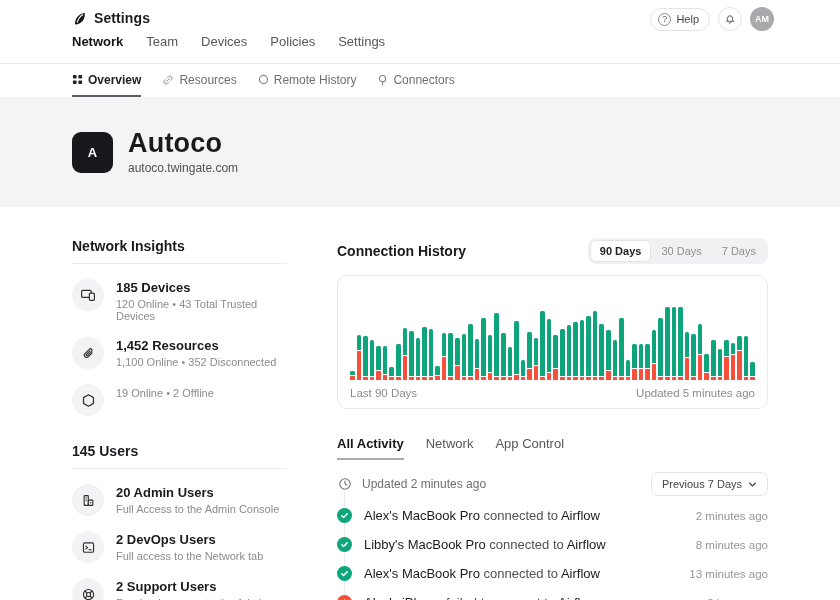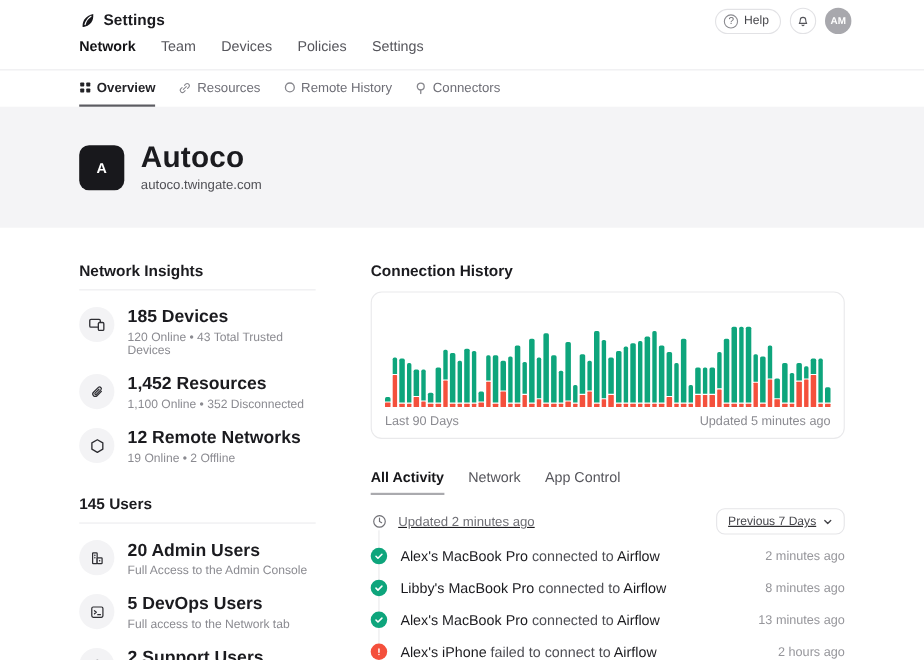--- a/index.html
+++ b/index.html
@@ -44,21 +44,21 @@
 
   
   .content { display:flex; gap:50px; padding:0 72px; margin-top:31px; }
   .left-col { width:215px; flex:none; }
   .right-col { flex:1; min-width:0; }
 
   .section-title { font-size:14px; font-weight:700; padding-bottom:9px; border-bottom:1px solid #ececee; }
   .stat-item { display:flex; gap:12px; align-items:flex-start; margin-top:15px; }
   .icon-circle { width:32px; height:32px; border-radius:50%; background:#f3f3f5; flex:none;
     display:flex; align-items:center; justify-content:center; color:#2e2e33; }
-  .stat-title { font-size:16px; font-weight:700; padding-top:1px; }
+  .stat-title { font-size:13px; font-weight:700; padding-top:1px; }
   .stat-sub { font-size:11px; color:#8b8b91; margin-top:3px; }
   .users-section { margin-top:27px; }
 
   
   .history-head { display:flex; justify-content:space-between; align-items:center; }
   .history-title { font-size:14px; font-weight:700; }
   .seg-control { background:#f1f1f3; border-radius:8px; padding:2px; display:flex; font-size:11px; color:#8e8e93; }
   .seg { padding:4px 9px; border-radius:6px; border:1px solid transparent; cursor:pointer; white-space:nowrap; }
   .seg.active { background:#fff; border-color:#e4e4e7; color:#232327; font-weight:700; }
 
@@ -67,21 +67,21 @@
   .bar { flex:1; height:100%; display:flex; flex-direction:column; justify-content:flex-end; gap:1px; cursor:pointer; }
   .bar .g { border-radius:1.5px 1.5px 0 0; }
   .bar .r { border-radius:0.5px; }
   .chart-foot { display:flex; justify-content:space-between; font-size:11.5px; color:#8b8b91; margin-top:7px; }
 
   
   .activity-tabs { display:flex; gap:22px; margin-top:27px; font-size:13px; color:#56565c; }
   .atab { padding-bottom:7px; border-bottom:2px solid transparent; cursor:pointer; }
   .atab.active { color:#17171a; font-weight:700; border-bottom-color:#aaaaae;text-align:center; }
 
-  .updated-row { display:flex; justify-content:space-between; margin-top:12px;text-decoration:underline; }
+  .updated-row { display:flex; justify-content:space-between; margin-top:12px; }
   .updated-left { display:flex; align-items:center; gap:10px; font-size:12px; color:#6f6f75; }
   .clock-wrap { width:15px; height:15px; color:#6f6f75; display:flex; align-items:center; justify-content:center; background:#fff; z-index:1; }
   .filter-btn { display:flex; align-items:center; gap:6px; border:1px solid #e5e5e8; background:#fff;
     border-radius:8px; padding:5px 10px; font-size:11px; color:#47474c; cursor:pointer; }
 
   .activity-list { position:relative; margin-top:5px; }
   .activity-list::before { content:""; position:absolute; left:7px; top:-9px; bottom:13px; width:1px; background:#e9e9eb; }
   .arow { display:flex; align-items:center; gap:12px; height:29px; position:relative; cursor:pointer; }
   .status-dot { width:15px; height:15px; border-radius:50%; flex:none; z-index:1;
     display:flex; align-items:center; justify-content:center; }
@@ -208,21 +208,20 @@
         </div>
       </div>
 
       <div class="stat-item">
         <span class="icon-circle">
           <svg width="15" height="15" viewBox="0 0 16 16" fill="none" stroke="currentColor" stroke-width="1.3" stroke-linejoin="round">
               <path d="M8 1.9l5.3 3.05v6.1L8 14.1l-5.3-3.05v-6.1z"></path>
             </svg>
         </span>
         <div>
-          <div class="stat-title">12 Remote Networks</div>
           <div class="stat-sub">19 Online • 2 Offline</div>
         </div>
       </div>
     </section>
 
     <section class="users-section">
       <div class="section-title">145 Users</div>
 
       <div class="stat-item">
         <span class="icon-circle">
@@ -241,21 +240,21 @@
 
       <div class="stat-item">
         <span class="icon-circle">
           <svg width="15" height="15" viewBox="0 0 16 16" fill="none" stroke="currentColor" stroke-width="1.2" stroke-linecap="round" stroke-linejoin="round">
               <rect x="2.6" y="3" width="10.8" height="10" rx="1.4"></rect>
               <path d="M5.2 6.6L7 8.1 5.2 9.6"></path>
               <path d="M8.4 10.4h2.6"></path>
             </svg>
         </span>
         <div>
-          <div class="stat-title">5 DevOps Users</div>
+          <div class="stat-title">2 DevOps Users</div>
           <div class="stat-sub">Full access to the Network tab</div>
         </div>
       </div>
 
       <div class="stat-item">
         <span class="icon-circle">
           <svg width="15" height="15" viewBox="0 0 16 16" fill="none" stroke="currentColor" stroke-width="1.2">
               <circle cx="8" cy="8" r="5.4"></circle>
               <circle cx="8" cy="8" r="2.2"></circle>
               <path d="M4.2 4.2l2.2 2.2M11.8 4.2L9.6 6.4M11.8 11.8L9.6 9.6M4.2 11.8l2.2-2.2"></path>
@@ -267,20 +266,25 @@
         </div>
       </div>
 
     </section>
   </aside>
 
   <section class="right-col">
 
     <div class="history-head">
       <div class="history-title">Connection History</div>
+      <div class="seg-control">
+        <span class="seg active">90 Days</span>
+        <span class="seg">30 Days</span>
+        <span class="seg">7 Days</span>
+      </div>
     </div>
 
     <div class="chart-card">
       <div class="bars">
           <div class="bar">
             <div class="g" style="height: 5%; background: rgb(14, 165, 124);"></div>
             <div class="r" style="height: 4%; background: rgb(244, 80, 60);"></div>
           </div>
           <div class="bar">
             <div class="g" style="height: 16%; background: rgb(14, 165, 124);"></div>

